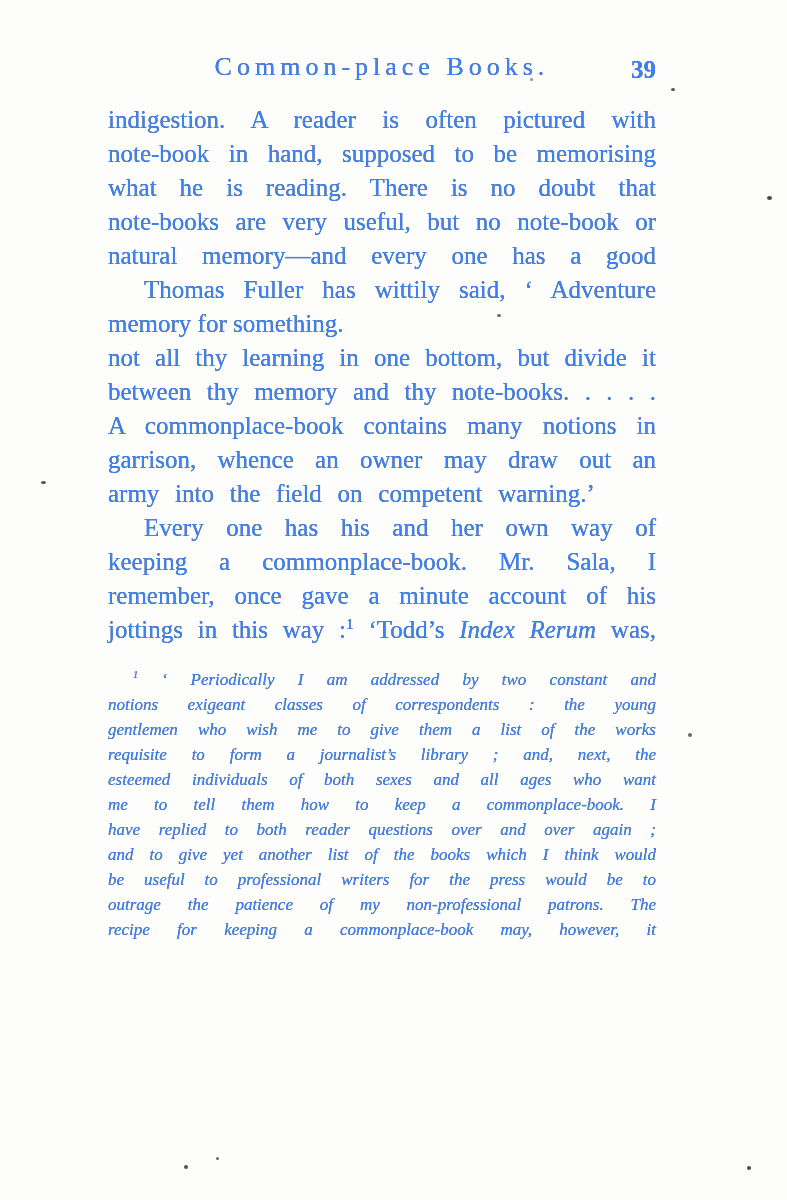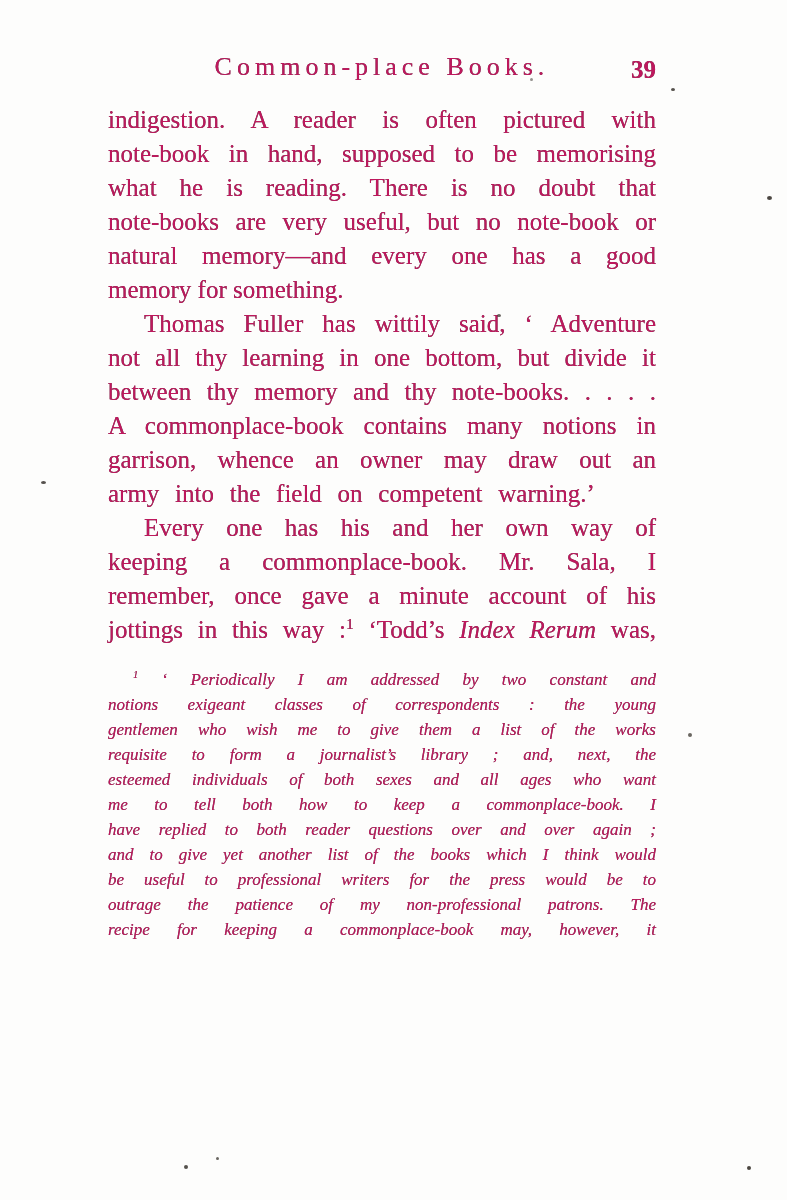--- a/index.html
+++ b/index.html
@@ -6,21 +6,21 @@
   body {
     width: 787px; height: 1200px;
     background: #ffffff;
     font-family: "Liberation Serif", serif;
     overflow: hidden;
   }
   .page {
     position: absolute; left: 0; top: 0;
     width: 787px; height: 1200px;
     background: #fdfdfc;
-    color: #be185d;
+    color: #3b82f6;
   }
   .column {
     position: absolute;
     left: 108px; top: 52px;
     width: 548px;
   }
   .running-head {
     position: relative;
     height: 30px;
     margin-bottom: 21px;
@@ -92,40 +92,40 @@
       <span class="head-title">Common-place Books.</span>
       <span class="head-folio">39</span>
     </div>
 
     <div class="body-text">
         <div class="line"><span>indigestion. A reader is often pictured with</span></div>
         <div class="line"><span>note-book in hand, supposed to be memorising</span></div>
         <div class="line"><span>what he is reading. There is no doubt that</span></div>
         <div class="line"><span>note-books are very useful, but no note-book or</span></div>
         <div class="line"><span>natural memory—and every one has a good</span></div>
+        <div class="line indent"><span>Thomas Fuller has wittily said, ‘ Adventure</span></div>
         <div class="line no-just"><span>memory for something.</span></div>
-        <div class="line indent"><span>Thomas Fuller has wittily said, ‘ Adventure</span></div>
         <div class="line"><span>not all thy learning in one bottom, but divide it</span></div>
         <div class="line"><span>between thy memory and thy note-books. . . . .</span></div>
         <div class="line"><span>A commonplace-book contains many notions in</span></div>
         <div class="line"><span>garrison, whence an owner may draw out an</span></div>
         <div class="line no-just loose"><span>army into the field on competent warning.’</span></div>
         <div class="line indent"><span>Every one has his and her own way of</span></div>
         <div class="line"><span>keeping a commonplace-book. Mr. Sala, I</span></div>
         <div class="line"><span>remember, once gave a minute account of his</span></div>
         <div class="line"><span>jottings in this way :</span><span class="sup">1</span><span> ‘Todd’s </span><span class="it">Index Rerum</span><span> was,</span></div>
       </div>
 
     <div class="footnote-text">
         <div class="line indent"><span class="sup">1</span><span> ‘ Periodically I am addressed by two constant and</span></div>
         <div class="line"><span>notions exigeant classes of correspondents : the young</span></div>
         <div class="line"><span>gentlemen who wish me to give them a list of the works</span></div>
         <div class="line"><span>requisite to form a journalist’s library ; and, next, the</span></div>
         <div class="line"><span>esteemed individuals of both sexes and all ages who want</span></div>
-        <div class="line"><span>me to tell both how to keep a commonplace-book. I</span></div>
+        <div class="line"><span>me to tell them how to keep a commonplace-book. I</span></div>
         <div class="line"><span>have replied to both reader questions over and over again ;</span></div>
         <div class="line"><span>and to give yet another list of the books which I think would</span></div>
         <div class="line"><span>be useful to professional writers for the press would be to</span></div>
         <div class="line"><span>outrage the patience of my non-professional patrons. The</span></div>
         <div class="line"><span>recipe for keeping a commonplace-book may, however, it</span></div>
       </div>
 
   </div>
 
   <div id="artifacts">

